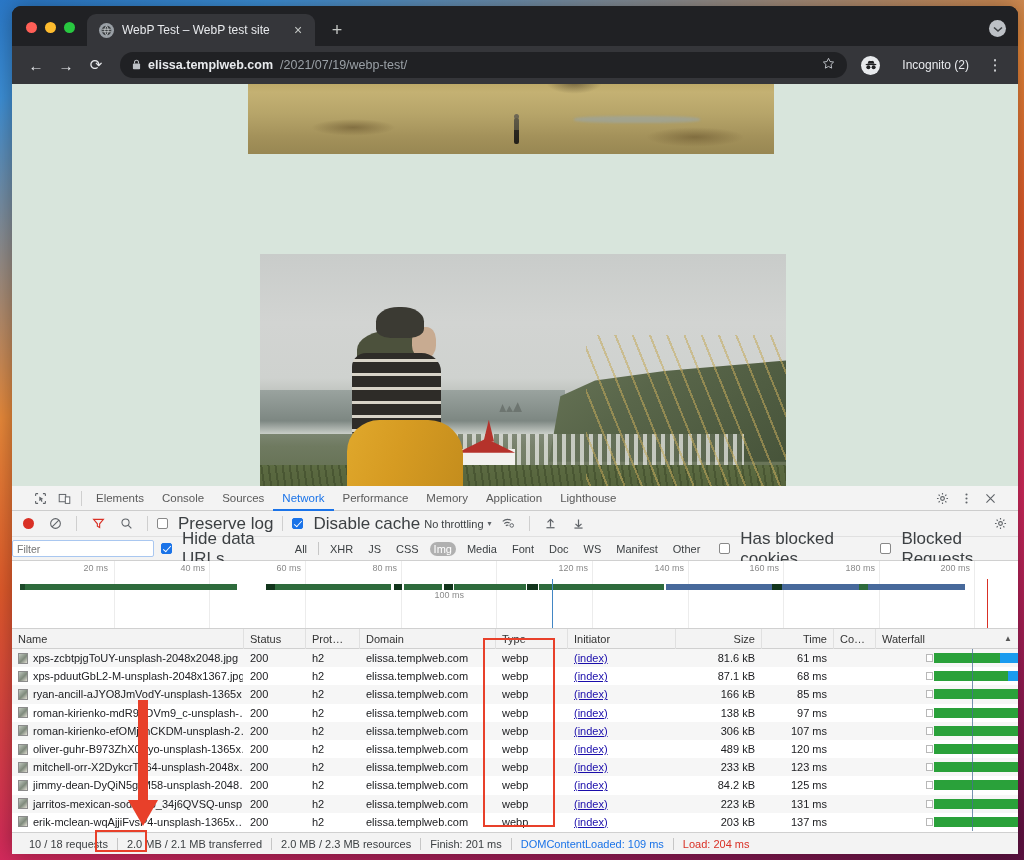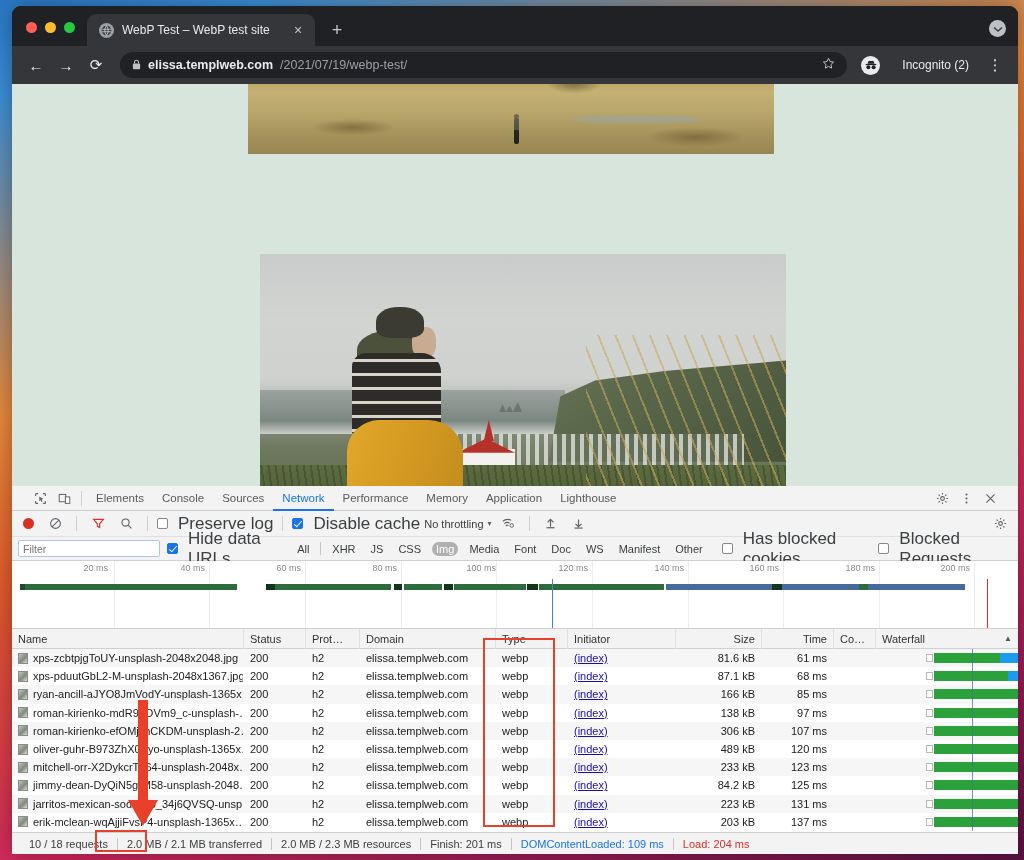--- a/index.html
+++ b/index.html
@@ -183,21 +183,21 @@
     display:inline-block; vertical-align:-1px; flex:0 0 auto;}
   .cb.on{ background:#1a73e8; border-color:#1a73e8; position:relative;}
   .cb.on:after{ content:""; position:absolute; left:3px; top:0px; width:3px;height:7px;
     border:solid #fff; border-width:0 1.6px 1.6px 0; transform:rotate(42deg);}
   .lblrow{ display:flex; align-items:center; gap:10px; color:#3c4043; font-size:17px;}
   .thr{ color:#3c4043; font-size:11px; }
   .caret{ font-size:8px; color:#5f6368; }
 
   .dt-filterbar{
     height:24px; background:#f3f3f3; border-bottom:1px solid #d0d0d0;
-    display:flex; align-items:center; padding:0 6px; gap:7px;
+    display:flex; align-items:center; padding:0 0; gap:7px;
   }
   .filter-input{
     width:142px; height:17px; background:#fff; border:1px solid #a9c7f0;
     border-radius:2px; font-size:10.5px; color:#777; padding:0 4px; outline:none;
     font-family:"Liberation Sans",sans-serif;
   }
   .ftype{ color:#3c4043; font-size:11px; padding:1px 4px; border-radius:7px;}
   .ftype.sel{ background:#b0b0b0; color:#fff; }
   .vsep{ width:1px;height:13px;background:#c6c6c6; }
 
@@ -490,21 +490,21 @@
       <div class="ov-ticks" id="ovticks">
           <div class="ov-tick" style="left: 102px;"></div>
           <div class="ov-tlabel" style="left: 100px;">20 ms</div>
           <div class="ov-tick" style="left: 197px;"></div>
           <div class="ov-tlabel" style="left: 197px;">40 ms</div>
           <div class="ov-tick" style="left: 293px;"></div>
           <div class="ov-tlabel" style="left: 293px;">60 ms</div>
           <div class="ov-tick" style="left: 389px;"></div>
           <div class="ov-tlabel" style="left: 389px;">80 ms</div>
           <div class="ov-tick" style="left: 484px;"></div>
-          <div class="ov-tlabel" style="left: 488px;">100 ms</div>
+          <div class="ov-tlabel" style="left: 456px; margin-top: 27px;">100 ms</div>
           <div class="ov-tick" style="left: 580px;"></div>
           <div class="ov-tlabel" style="left: 580px;">120 ms</div>
           <div class="ov-tick" style="left: 676px;"></div>
           <div class="ov-tlabel" style="left: 676px;">140 ms</div>
           <div class="ov-tick" style="left: 771px;"></div>
           <div class="ov-tlabel" style="left: 771px;">160 ms</div>
           <div class="ov-tick" style="left: 867px;"></div>
           <div class="ov-tlabel" style="left: 867px;">180 ms</div>
           <div class="ov-tick" style="left: 962px;"></div>
           <div class="ov-tlabel" style="left: 962px;">200 ms</div>

